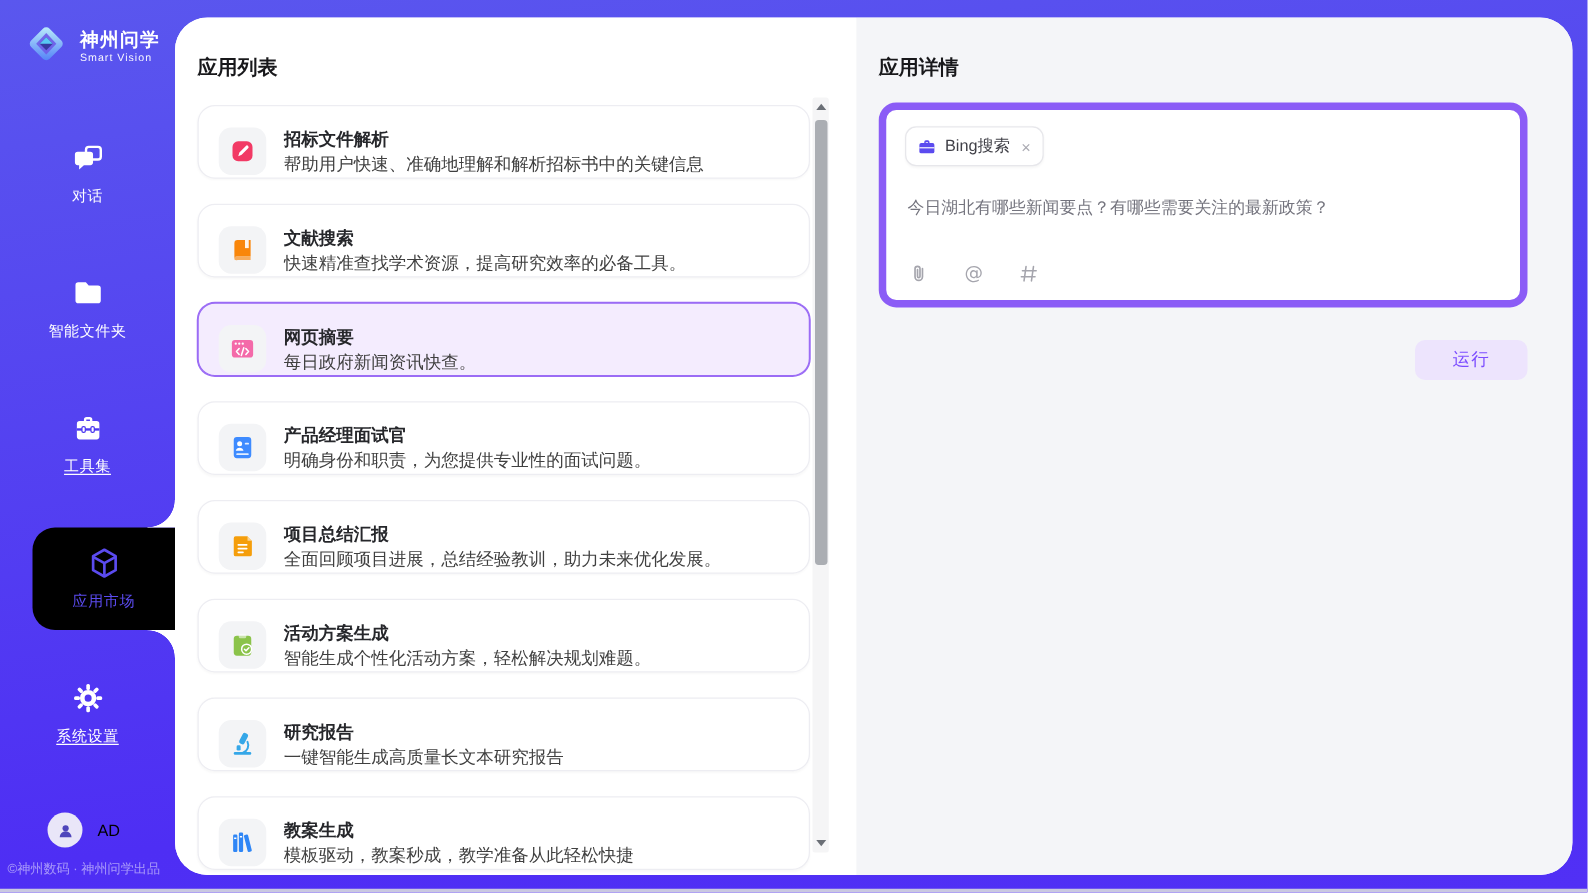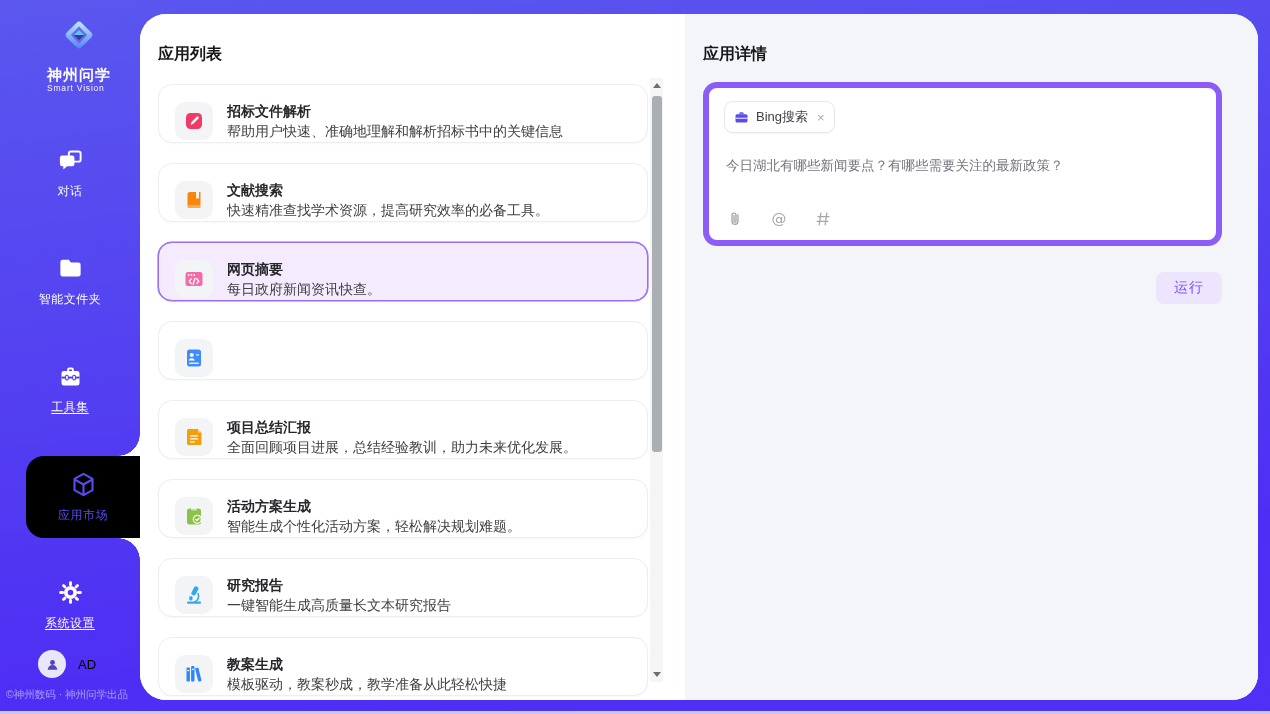--- a/index.html
+++ b/index.html
@@ -7,21 +7,21 @@
   body {
     font-family:"Liberation Sans","DejaVu Sans",sans-serif;
     overflow:hidden;
     background:linear-gradient(172deg, var(--sidebar-top,#5A57EE) 0%, var(--sidebar-bottom,#4E2EF4) 78%, #5130F5 100%);
     position:relative;
   }
   .bottom-edge{position:absolute;left:0;right:0;bottom:0;height:3px;background:#C9C8E0;}
 
   
   .sidebar{position:absolute;left:0;top:0;bottom:0;width:140px;color:#fff;}
-  .logo-row{display:flex;align-items:center;gap:8px;padding:16px 0 0 18px;flex-direction:column;}
+  .logo-row{display:flex;align-items:center;gap:8px;padding:16px 0 0 18px;}
   .logo-row svg{width:38px;height:38px;flex:none;}
   .brand-name{font-size:15px;font-weight:bold;line-height:17px;letter-spacing:1px;}
   .brand-tagline{font-size:8.5px;letter-spacing:.8px;opacity:.95;}
   .nav{margin-top:26px;display:flex;flex-direction:column;}
   .nav-item{height:108px;display:flex;flex-direction:column;align-items:center;justify-content:center;gap:9px;cursor:pointer;color:#fff;}
   .nav-item .nav-icon{width:27px;height:27px;display:flex;align-items:center;justify-content:center;}
   .nav-item .nav-icon svg{width:27px;height:27px;}
   .nav-label{font-size:12px;letter-spacing:.5px;text-align:center;}
   .nav-label.u{text-decoration:underline;text-underline-offset:2px;}
   .nav-item.active{height:82px;margin:13px 0 13px 26px;background:#000000;border-radius:18px 0 0 18px;color:var(--accent,#5B4BEF);position:relative;}
@@ -65,21 +65,21 @@
     box-shadow:0 1px 2px rgba(0,0,0,.04);cursor:pointer;}
   .tool-tag svg{width:15px;height:15px;color:var(--accent,#5B4BEF);}
   .tool-tag-label{font-size:13px;color:#3F3F46;}
   .tool-tag-close{font-size:13px;color:#ABABB3;margin-left:2px;cursor:pointer;line-height:1;}
   .prompt-text{margin:23px 2px 0;font-size:13.5px;color:#74747E;line-height:19px;}
   .input-icons{position:absolute;left:17px;bottom:12px;display:flex;gap:26px;color:#A5A5AD;}
   .input-icons .in-icon{width:18px;height:18px;cursor:pointer;display:flex;align-items:center;justify-content:center;}
   .input-icons svg{width:18px;height:18px;}
   .run-row{margin-top:26px;display:flex;justify-content:flex-end;}
   .run-btn{background:var(--run-bg,#EDE4FD);color:var(--run-fg,#7C4DFF);border:none;border-radius:8px;
-    padding:7px 18px;font-size:14px;font-family:inherit;cursor:pointer;letter-spacing:1px;}
+    padding:7px 30px;font-size:14px;font-family:inherit;cursor:pointer;letter-spacing:1px;}
 </style>
 </head>
 <body>
 
 <aside class="sidebar">
   <div class="logo-row">
     <span class="logo-slot"><svg viewBox="0 0 40 40">
           <defs>
             <linearGradient id="lg1" x1="0" y1="0" x2="1" y2="1">
               <stop offset="0" stop-color="#BFF0FB"></stop>
@@ -228,20 +228,24 @@
         <div class="app-card">
           <span class="tile icon-slot" style="color: rgb(62, 139, 255);">
             <svg viewBox="0 0 22 22">
               <rect x="4" y="2.5" width="14" height="17" rx="2.5" fill="currentColor"></rect>
               <circle cx="8.7" cy="8" r="2" fill="#fff"></circle>
               <path d="M5.6 13.6a3.2 3.2 0 0 1 6.2 0z" fill="#fff"></path>
               <rect x="12.8" y="7.2" width="3.4" height="1.4" rx=".7" fill="#fff" opacity=".85"></rect>
               <rect x="6" y="15.6" width="10" height="1.4" rx=".7" fill="#fff" opacity=".85"></rect>
             </svg>
           </span>
+          <span class="card-text">
+            <span class="card-title">产品经理面试官</span>
+            <span class="card-desc">明确身份和职责，为您提供专业性的面试问题。</span>
+          </span>
         </div>
 
         <div class="app-card">
           <span class="tile icon-slot" style="color: rgb(245, 158, 11);">
             <svg viewBox="0 0 22 22">
               <path d="M4 4.5A1.5 1.5 0 0 1 5.5 3H15l3.5 3.5v11a1.5 1.5 0 0 1-1.5 1.5H5.5A1.5 1.5 0 0 1 4 17.5z" fill="currentColor"></path>
               <path d="M15 3l3.5 3.5H15z" fill="#fff" opacity=".55"></path>
               <g fill="#fff">
                 <rect x="7" y="9.2" width="8" height="1.3" rx=".6"></rect>
                 <rect x="7" y="12.2" width="8" height="1.3" rx=".6"></rect>

